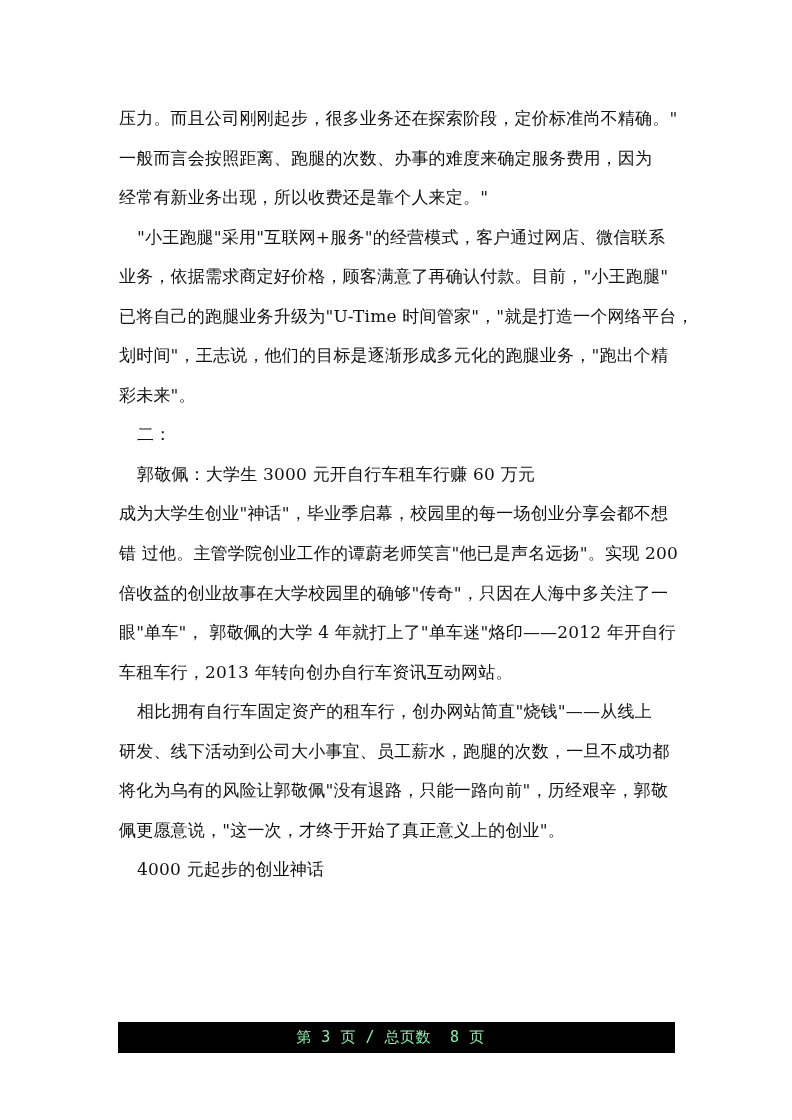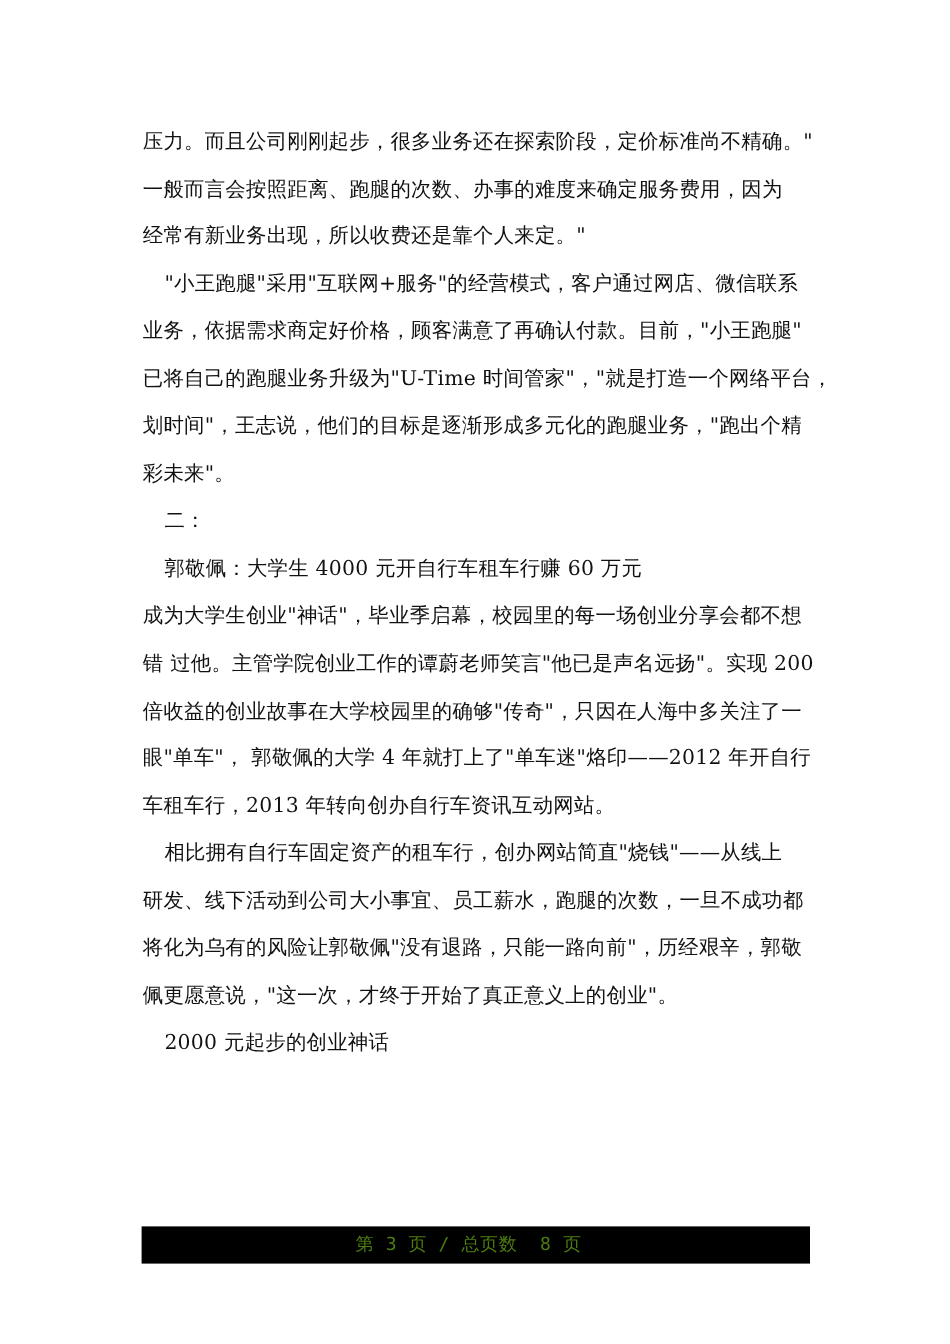--- a/index.html
+++ b/index.html
@@ -36,21 +36,21 @@
       left: 118px;
       top: 1022px;
       width: 557px;
       height: 31px;
       background: #000000;
       display: flex;
       align-items: center;
       justify-content: center;
     }
     .footer-text {
-      color: #4d7c0f;
+      color: #86efac;
       font-family: "DejaVu Sans Mono", "Liberation Mono", monospace;
       font-size: 15px;
       white-space: pre;
       letter-spacing: 0.5px;
       position: relative;
       left: -6px;
     }
   </style>
 </head>
 <body>
@@ -58,28 +58,28 @@
 <div class="page-body">
   <div class="line">压力。而且公司刚刚起步，很多业务还在探索阶段，定价标准尚不精确。"</div>
   <div class="line">一般而言会按照距离、跑腿的次数、办事的难度来确定服务费用，因为</div>
   <div class="line">经常有新业务出现，所以收费还是靠个人来定。"</div>
   <div class="line indent">"小王跑腿"采用"互联网+服务"的经营模式，客户通过网店、微信联系</div>
   <div class="line">业务，依据需求商定好价格，顾客满意了再确认付款。目前，"小王跑腿"</div>
   <div class="line">已将自己的跑腿业务升级为"U-Time 时间管家"，"就是打造一个网络平台，</div>
   <div class="line">划时间"，王志说，他们的目标是逐渐形成多元化的跑腿业务，"跑出个精</div>
   <div class="line">彩未来"。</div>
   <div class="line indent">二：</div>
-  <div class="line indent">郭敬佩：大学生 4000 元开自行车租车行赚 60 万元</div>
+  <div class="line indent">郭敬佩：大学生 3000 元开自行车租车行赚 60 万元</div>
   <div class="line">成为大学生创业"神话"，毕业季启幕，校园里的每一场创业分享会都不想</div>
   <div class="line">错  过他。主管学院创业工作的谭蔚老师笑言"他已是声名远扬"。实现 200</div>
   <div class="line">倍收益的创业故事在大学校园里的确够"传奇"，只因在人海中多关注了一</div>
   <div class="line">眼"单车"，  郭敬佩的大学 4 年就打上了"单车迷"烙印——2012 年开自行</div>
   <div class="line">车租车行，2013 年转向创办自行车资讯互动网站。</div>
   <div class="line indent">相比拥有自行车固定资产的租车行，创办网站简直"烧钱"——从线上</div>
   <div class="line">研发、线下活动到公司大小事宜、员工薪水，跑腿的次数，一旦不成功都</div>
   <div class="line">将化为乌有的风险让郭敬佩"没有退路，只能一路向前"，历经艰辛，郭敬</div>
   <div class="line">佩更愿意说，"这一次，才终于开始了真正意义上的创业"。</div>
-  <div class="line indent">2000 元起步的创业神话</div>
+  <div class="line indent">4000 元起步的创业神话</div>
 </div>
 
 <div class="footer-bar">
   <span class="footer-text">第 3 页 / 总页数  8 页</span>
 </div>
 
 </body></html>

